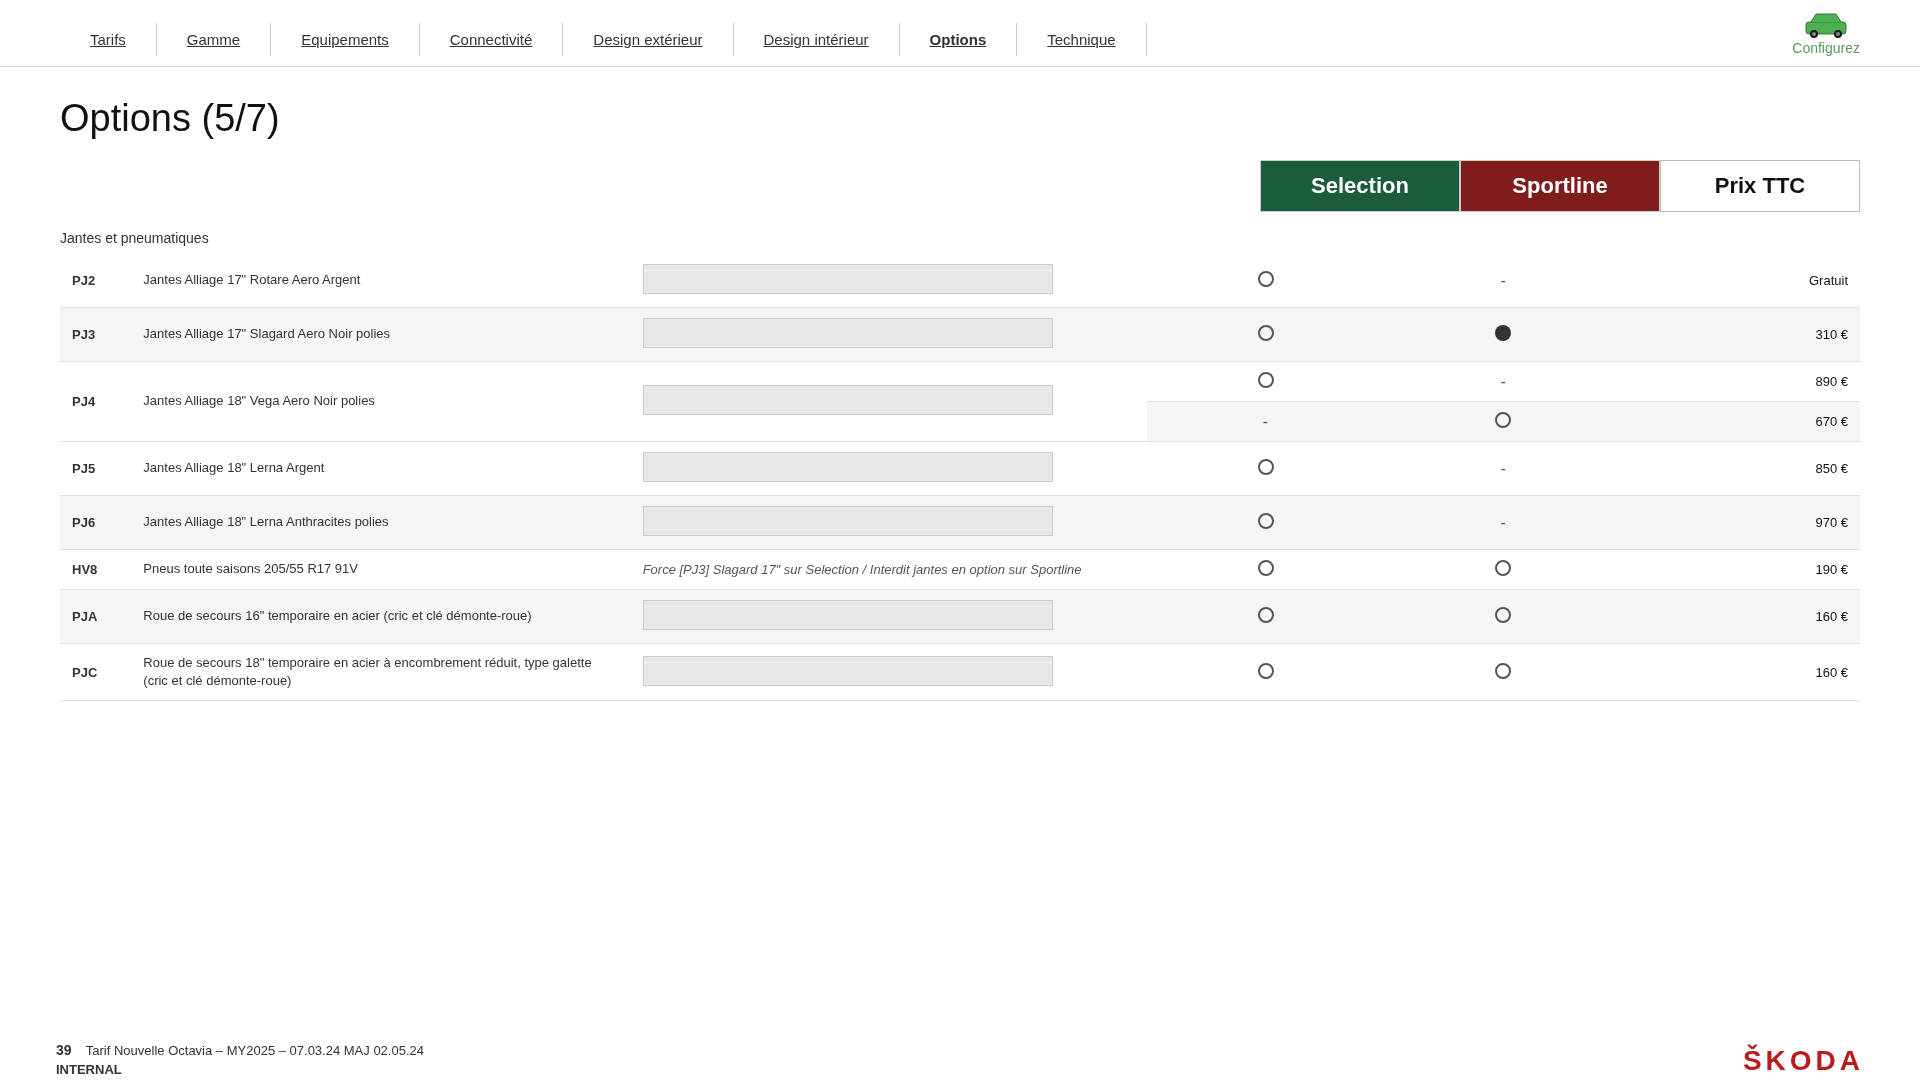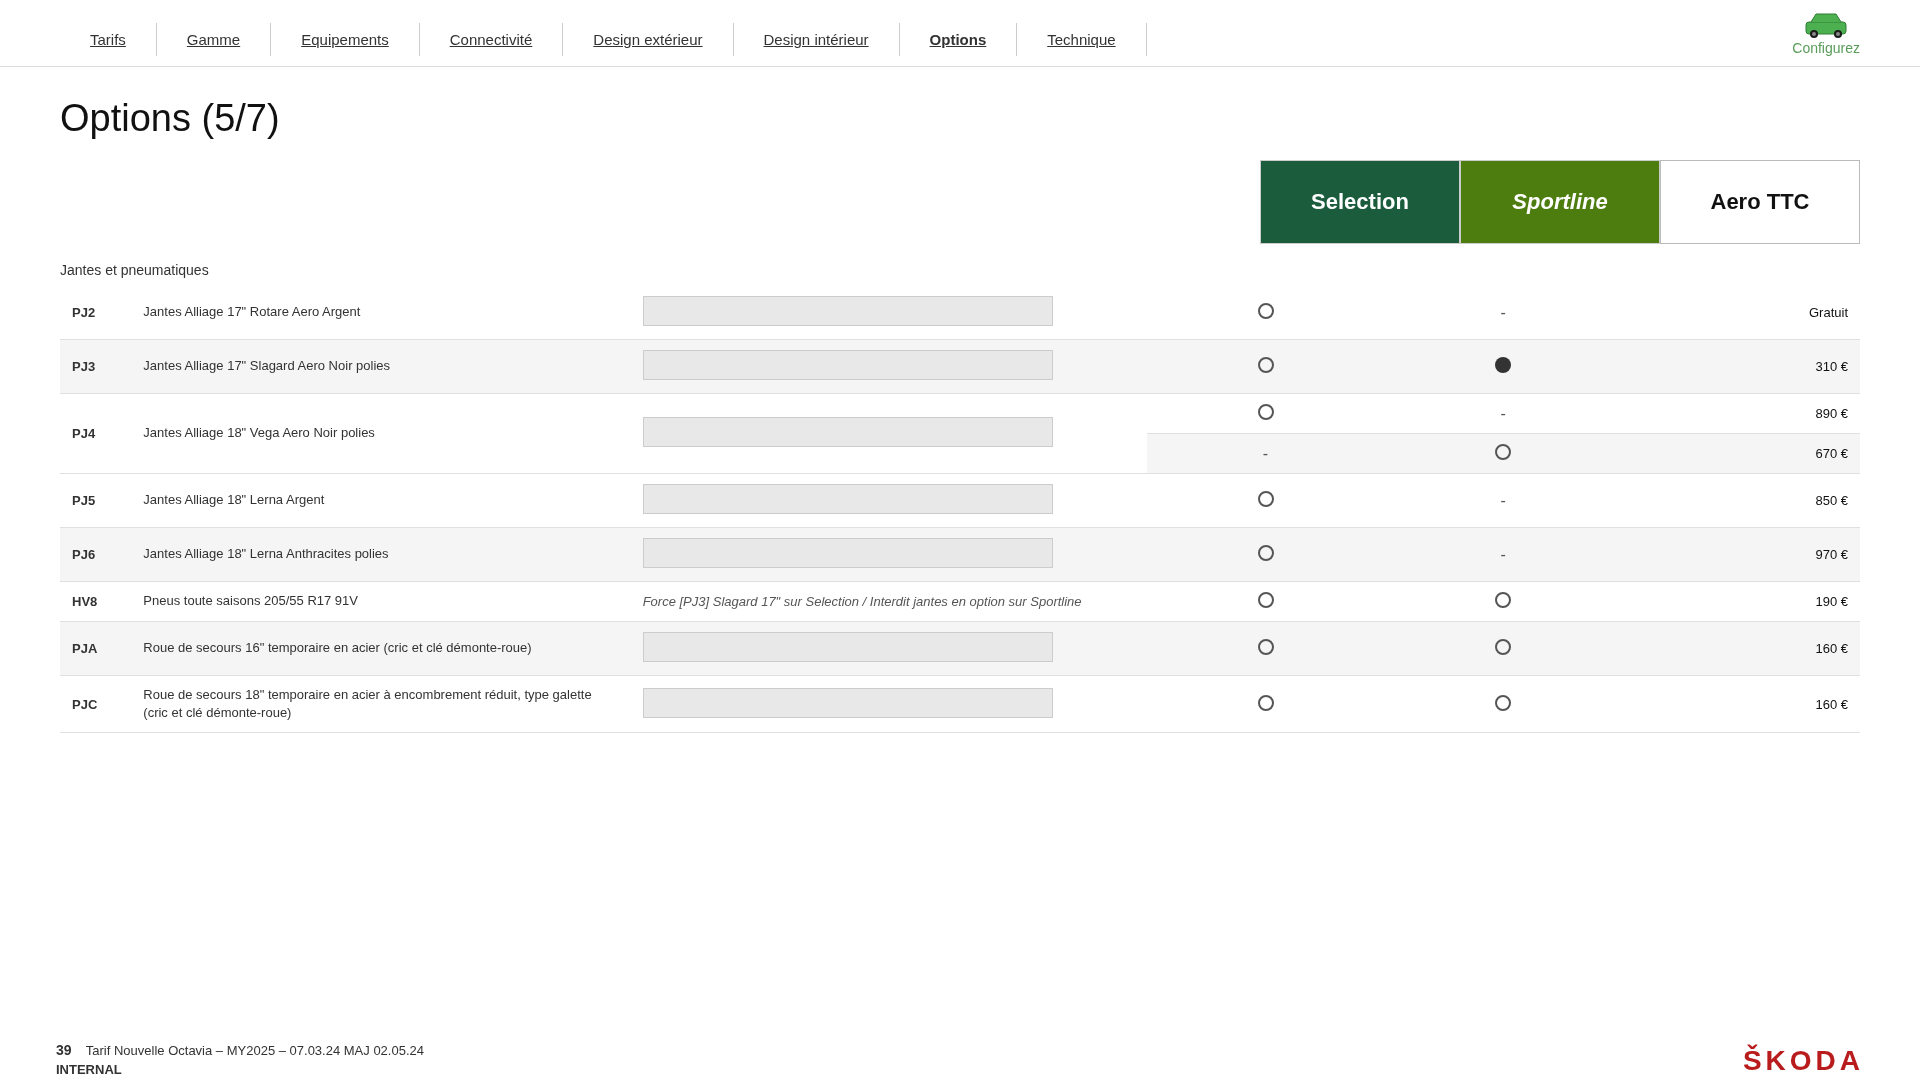--- a/index.html
+++ b/index.html
@@ -60,31 +60,30 @@
       justify-content: flex-end;
       padding: 0 60px;
       margin-bottom: 10px;
       gap: 0;
     }
     .col-header {
       width: 200px;
       text-align: center;
       font-size: 22px;
       font-weight: 600;
-      padding: 28px 0;
+      padding: 12px 0;
       border: 1px solid #ccc;
     }
     .col-header.selection {
       background-color: #1a5c3c;
       color: #fff;
     }
     .col-header.sportline {
-      background-color: #4d7c0f;
+      background-color: #7f1d1d;
       color: #fff;
-      font-style: italic;
     }
     .col-header.prix-ttc {
       background-color: #fff;
       color: #111;
       border: 1px solid #bbb;
     }
 
     
     .section-label {
       padding: 8px 60px;
@@ -238,21 +237,21 @@
     </svg>
     <span>Configurez</span>
   </div>
 </nav>
 
 <h1 class="page-title">Options (5/7)</h1>
 
 <div class="header-row">
   <div class="col-header selection">Selection</div>
   <div class="col-header sportline">Sportline</div>
-  <div class="col-header prix-ttc">Aero TTC</div>
+  <div class="col-header prix-ttc">Prix TTC</div>
 </div>
 
 <div class="section-label">Jantes et pneumatiques</div>
 
 <div class="options-table-wrap">
   <table class="options-table">
     <tbody>
 
       <tr>
         <td class="cell-code">PJ2</td>

